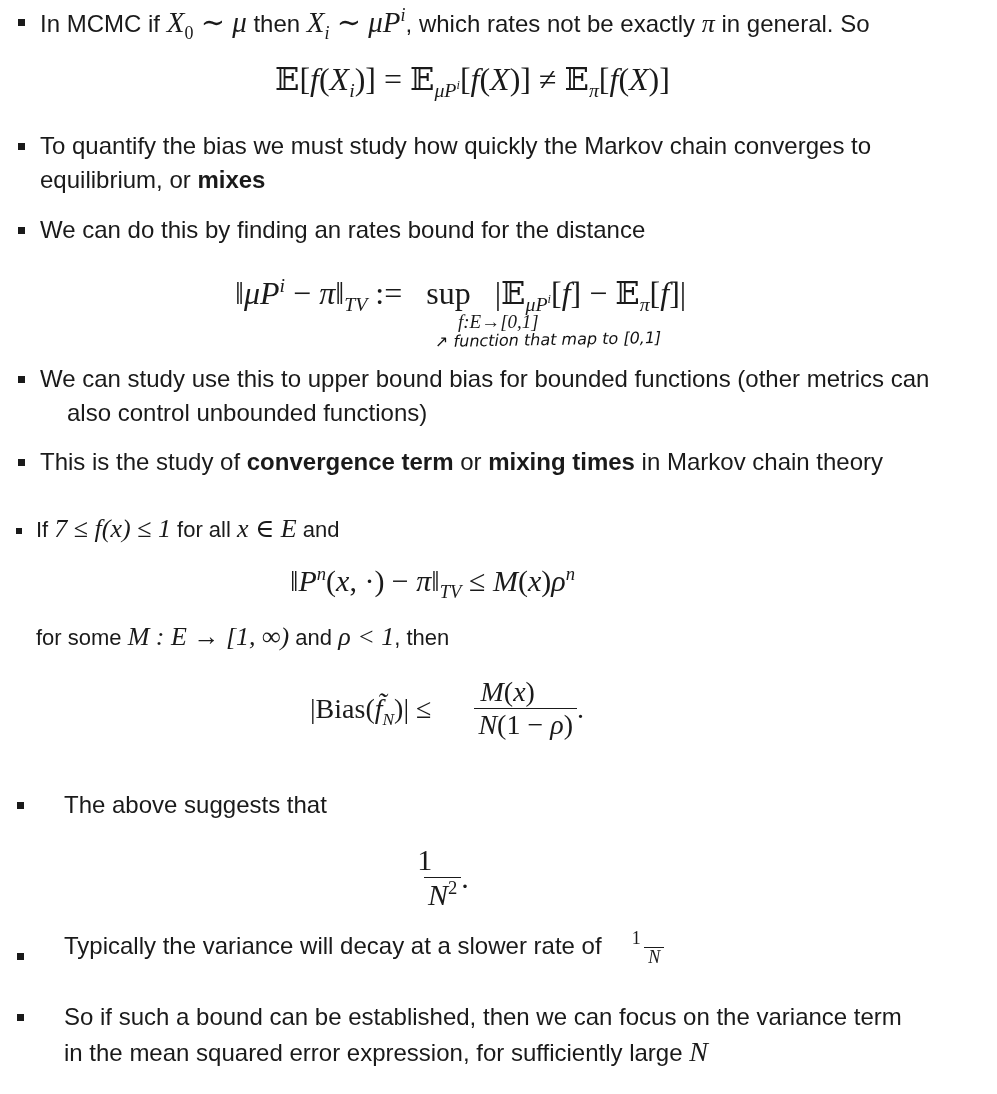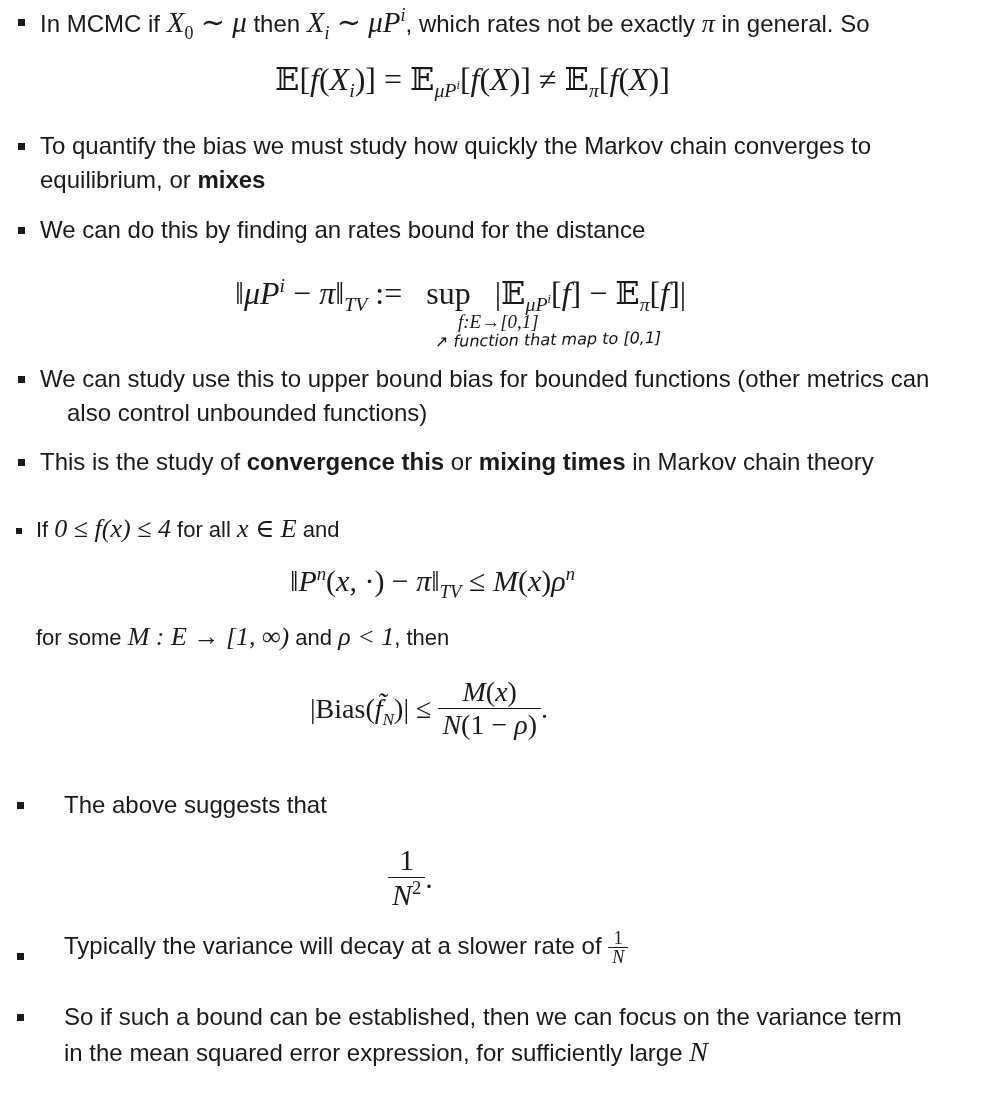--- a/index.html
+++ b/index.html
@@ -15,21 +15,21 @@
     position: absolute; width: 7px; height: 7px; background: #1a1a1a;
   }
   .m { font-family: "Liberation Serif", "DejaVu Serif", serif; font-style: italic; }
   .mr { font-family: "Liberation Serif", "DejaVu Serif", serif; font-style: normal; }
   .eq { font-family: "Liberation Serif", "DejaVu Serif", serif; font-size: 32px; }
   .bb { font-family: "DejaVu Serif", serif; font-style: normal; }
   sub, sup { font-size: 62%; line-height: 0; }
   b { font-weight: bold; }
   .frac { display: inline-block; vertical-align: middle; text-align: center; }
   .frac .num { display: block; padding: 0 4px; }
-  .frac .den { display: block; border-top: 1.5px solid #1a1a1a; padding: 0 4px; }
+  .frac .den { display: block; border-top: 1.5px solid #1a1a1a; padding: 0 4px; margin-left: 36px; }
   .hand {
     font-family: "DejaVu Sans", sans-serif; font-style: italic;
     font-size: 16px; color: #111; transform: rotate(-1deg);
   }
 </style>
 </head>
 <body>
 
 <div class="bullet" style="left:18px;top:19px;"></div>
 <div class="abs txt" style="left:40px;top:5px;">
@@ -56,26 +56,26 @@
 <div class="abs hand" style="left:435px;top:330px;">
   <span style="font-style:normal;">↗</span> <span>function that map to [0,1]</span>
 </div>
 
 <div class="bullet" style="left:18px;top:376px;"></div>
 <div class="abs txt" style="left:40px;top:362px;">We can study use this to upper bound bias for bounded functions (other metrics can</div>
 <div class="abs txt" style="left:40px;top:396px;margin-left:27px;">also control unbounded functions)</div>
 
 <div class="bullet" style="left:18px;top:459px;"></div>
 <div class="abs txt" style="left:40px;top:445px;">
-  <span>This is the study of </span><b>convergence this</b><span> or </span><b>mixing times</b><span> in Markov chain theory</span>
+  <span>This is the study of </span><b>convergence term</b><span> or </span><b>mixing times</b><span> in Markov chain theory</span>
 </div>
 
 <div class="bullet" style="left:16px;top:528px;width:6px;height:6px;"></div>
 <div class="abs txt-sm" style="left:36px;top:514px;">
-  <span>If </span><span class="m" style="font-size:26px">0 ≤ f(x) ≤ 4</span><span> for all </span><span class="m" style="font-size:26px">x ∈ E</span><span> and</span>
+  <span>If </span><span class="m" style="font-size:26px">7 ≤ f(x) ≤ 1</span><span> for all </span><span class="m" style="font-size:26px">x ∈ E</span><span> and</span>
 </div>
 
 <div class="abs eq" style="left:290px;top:564px;font-size:30px;">
   ‖<span class="m">P<sup>n</sup></span>(<span class="m">x</span>, ·) − <span class="m">π</span>‖<sub class="m">TV</sub> ≤ <span class="m">M</span>(<span class="m">x</span>)<span class="m">ρ<sup>n</sup></span>
 </div>
 
 <div class="abs txt-sm" style="left:36px;top:622px;">
   <span>for some </span><span class="m" style="font-size:26px">M : E → [1, ∞)</span><span> and </span><span class="m" style="font-size:26px">ρ &lt; 1</span><span>, then</span>
 </div>
 

